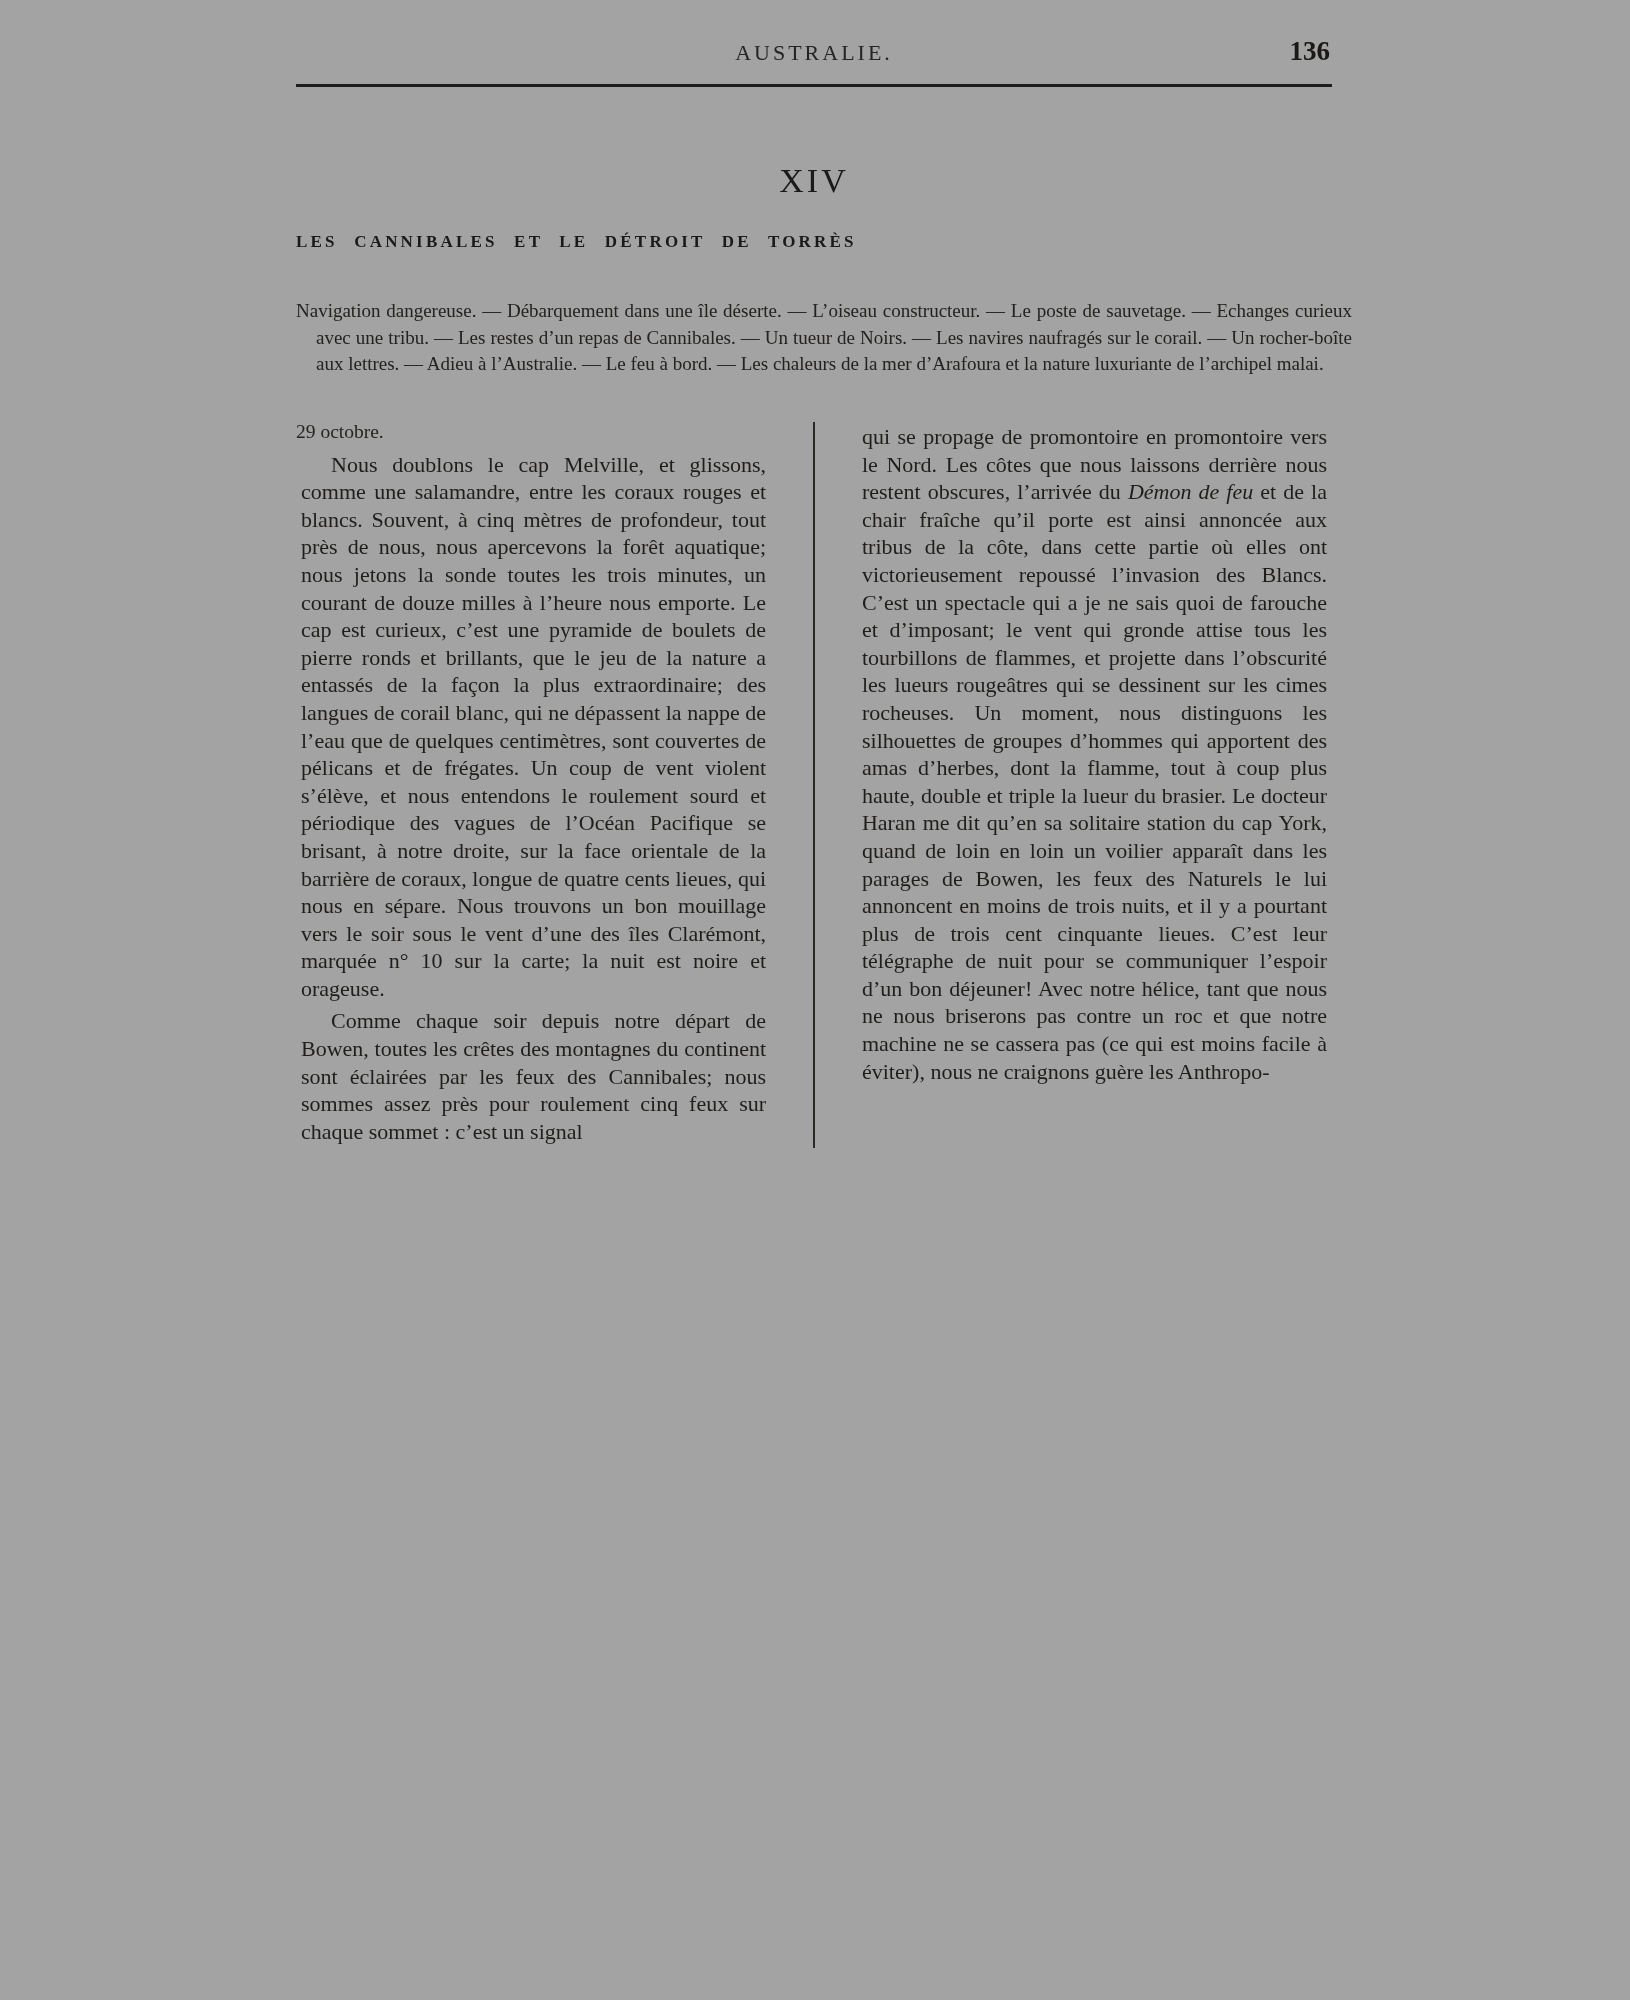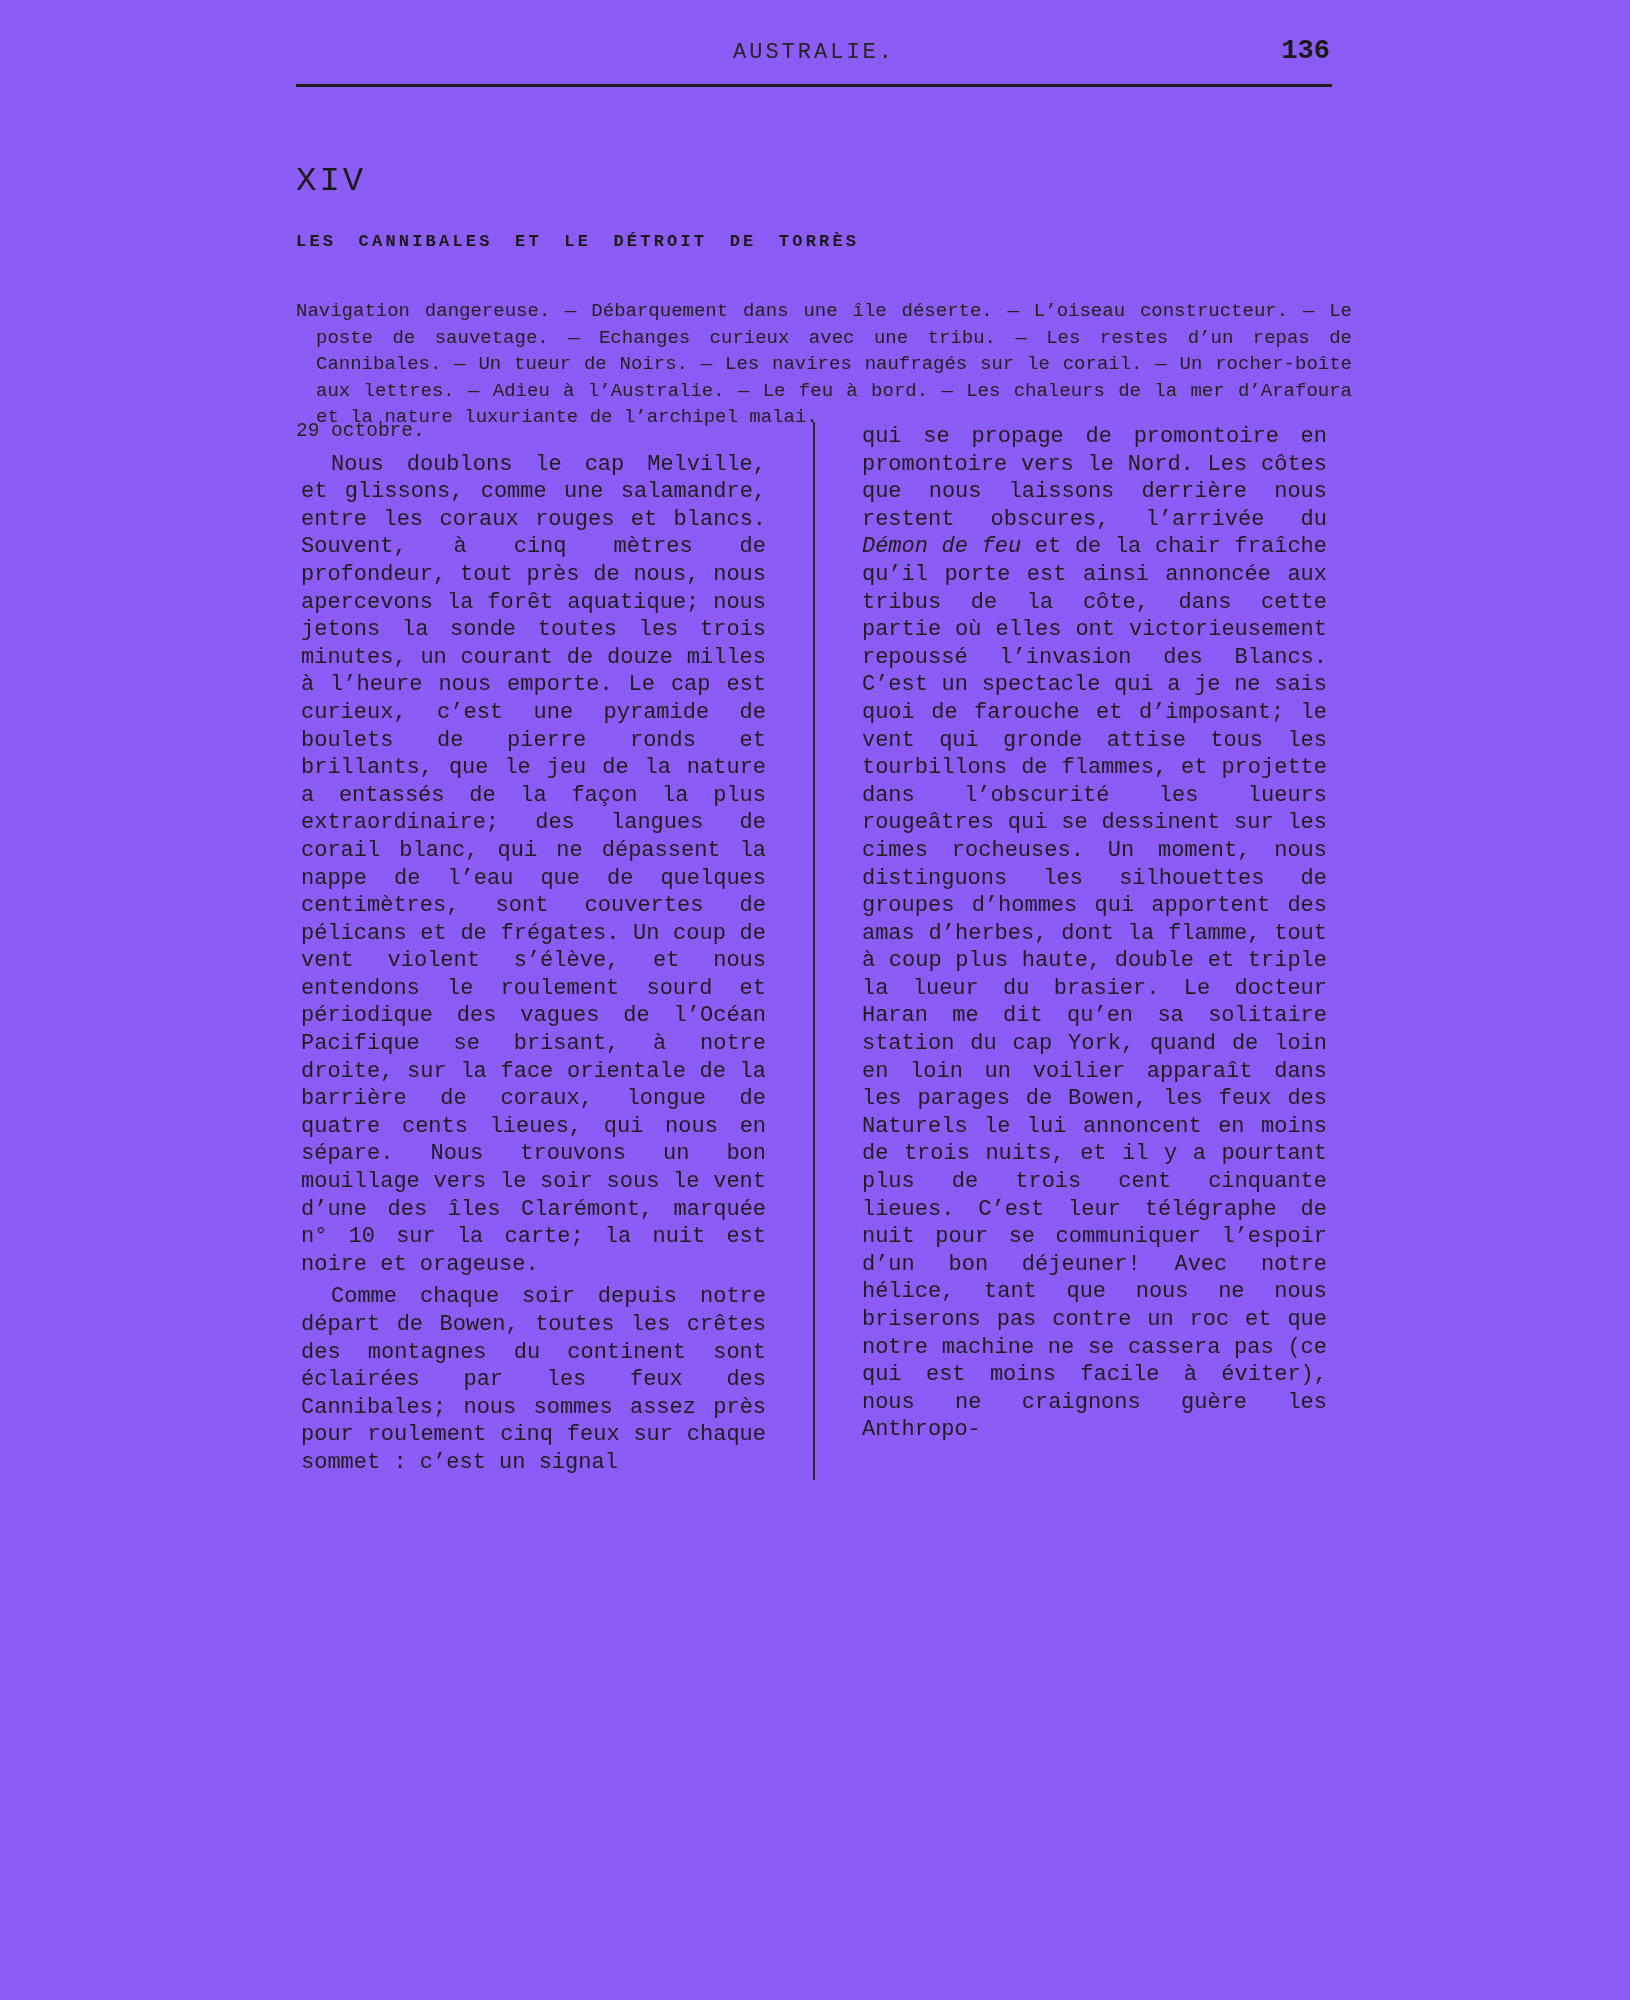--- a/index.html
+++ b/index.html
@@ -4,23 +4,23 @@
 <style>
   html, body {
     margin: 0;
     padding: 0;
     background: #e8e8e6;
   }
   .page {
     position: relative;
     width: 1630px;
     height: 2000px;
-    background: #8b5cf6;
+    background: #a3a3a3;
     color: #1e1c1a;
-    font-family: Liberation Mono, monospace;
+    font-family: Liberation Serif, serif;
     overflow: hidden;
   }
   
   .running-head {
     position: absolute;
     top: 40px;
     left: 296px;
     width: 1036px;
     height: 34px;
   }
@@ -47,20 +47,21 @@
     width: 1036px;
     height: 3px;
     background: #201e1c;
   }
   
   .chapter-number {
     position: absolute;
     top: 162px;
     left: 296px;
     width: 1036px;
+    text-align: center;
     font-size: 34px;
     letter-spacing: 3px;
     color: #1c1a18;
   }
   .chapter-title {
     position: absolute;
     top: 232px;
     left: 296px;
     width: 1036px;
     text-align: left;

